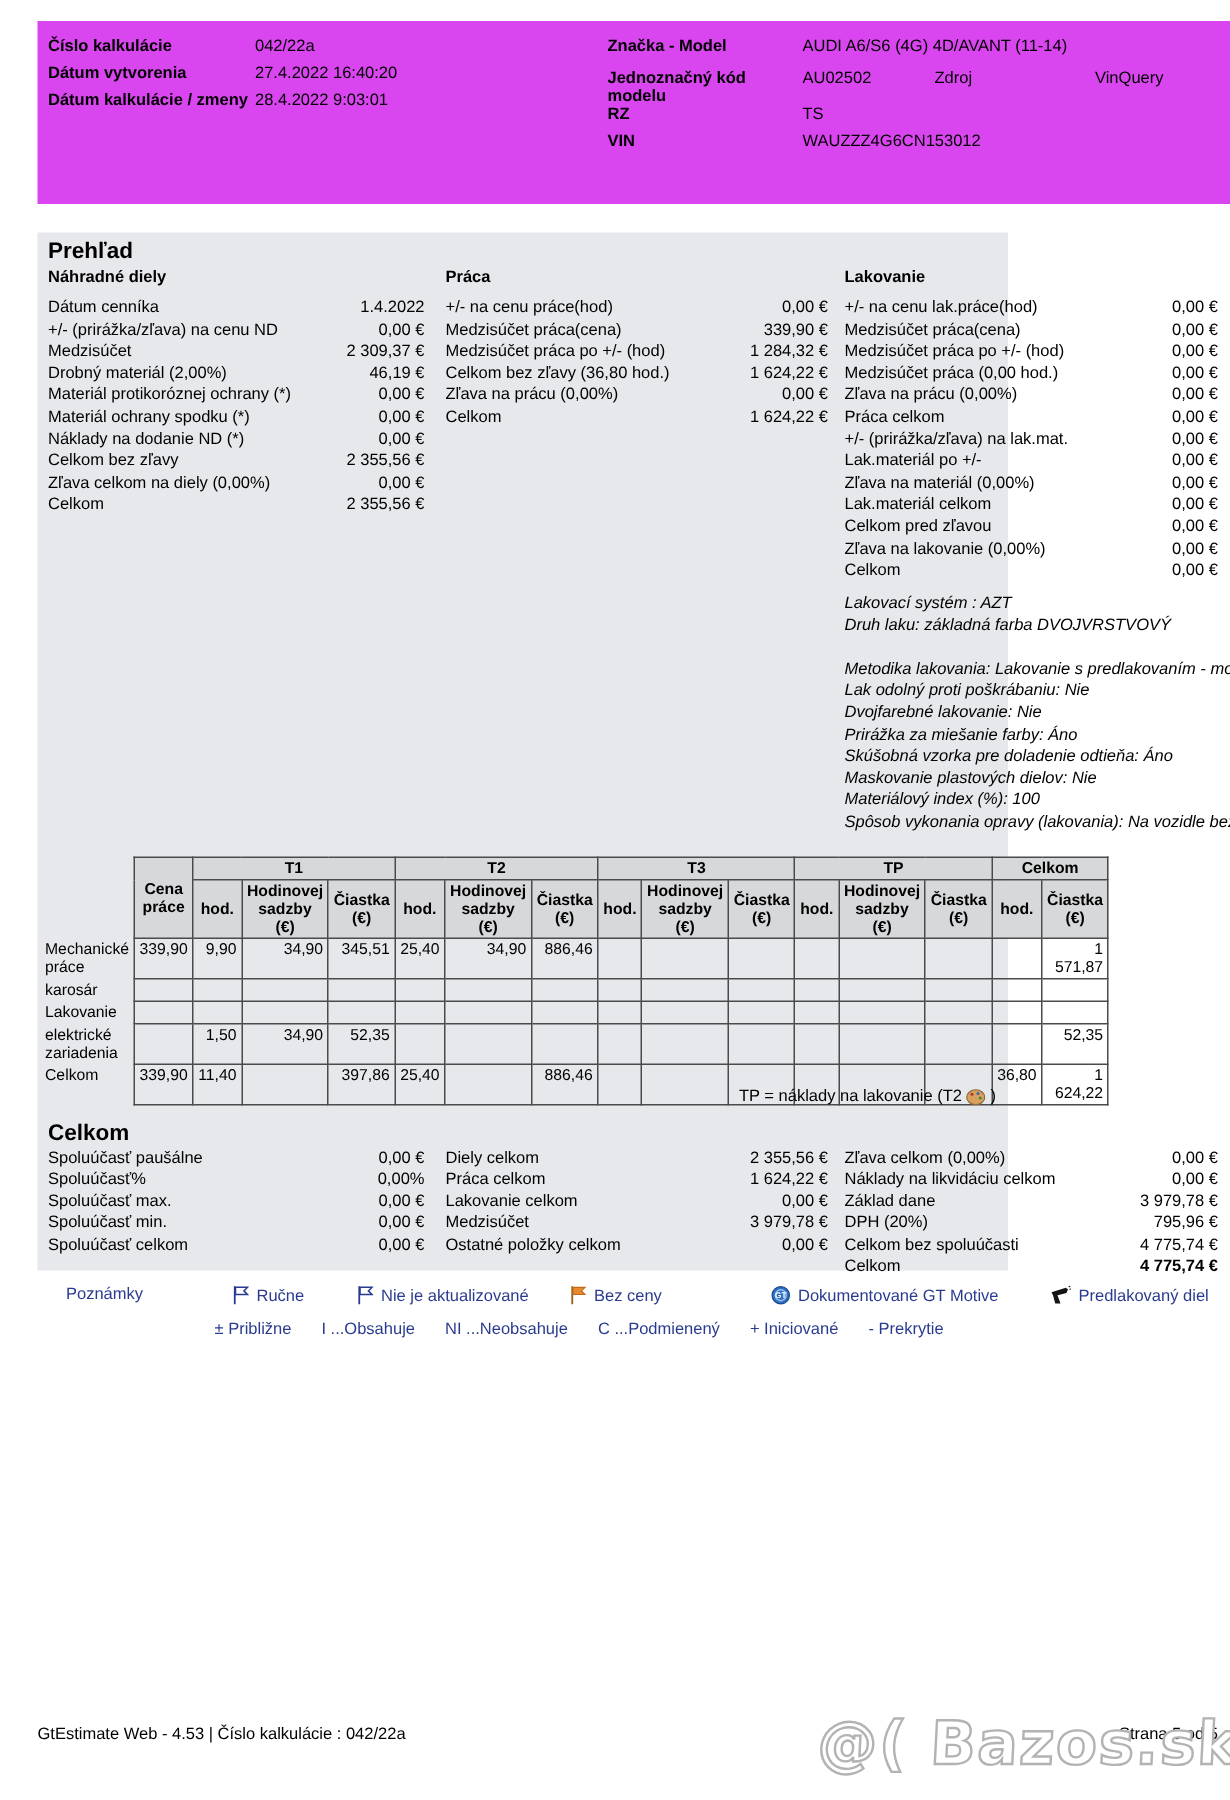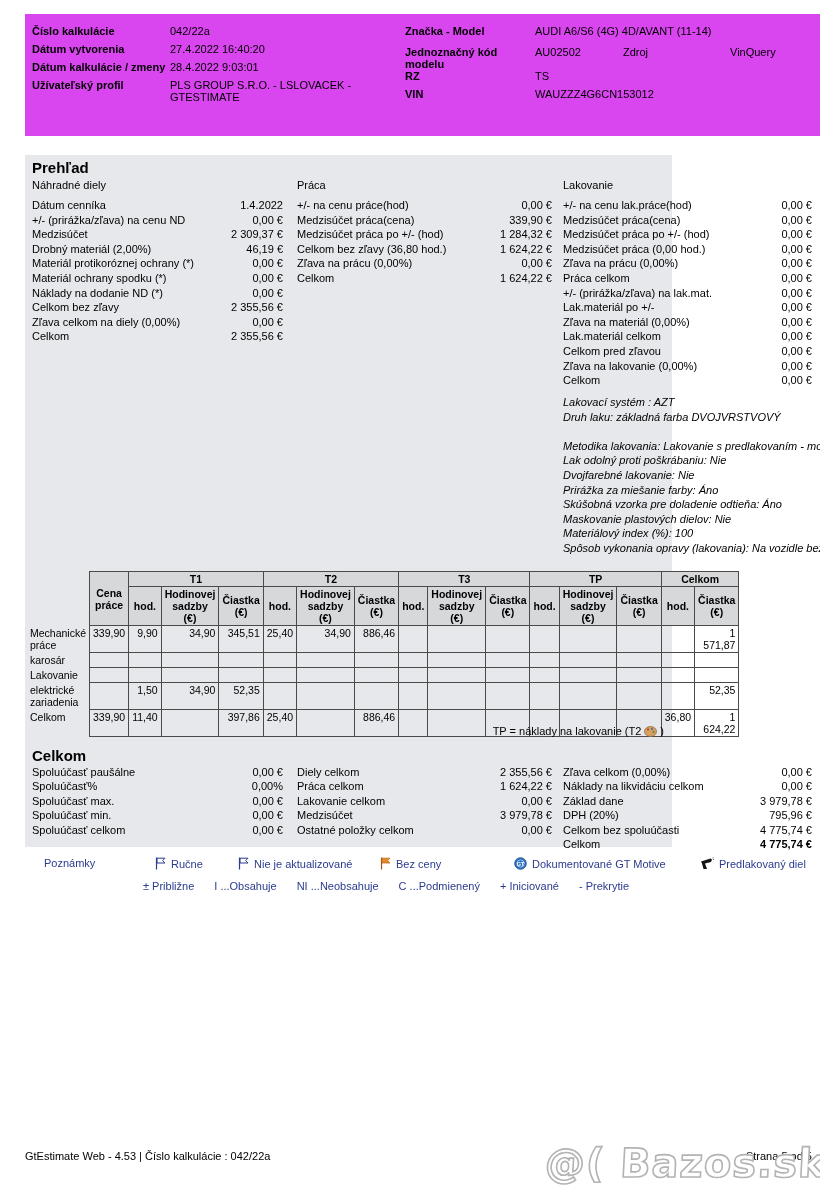--- a/index.html
+++ b/index.html
@@ -21,21 +21,21 @@
   .hdr-right .hrow .hlab2 { width:107px; font-weight:normal; flex:none; }
   .hr-gap { margin-top:3px; }
 
   
   .ov-box { position:absolute; left:25px; top:155px; width:647px; height:692px; background:#e7e8eb; }
   .ov-title { position:absolute; left:7px; top:4px; font-size:15px; font-weight:bold; }
   .ov-col { position:absolute; top:24px; }
   .ov-col.c1 { left:7px;   width:251px; }
   .ov-col.c2 { left:272px; width:255px; }
   .ov-col.c3 { left:538px; width:249px; }
-  .ov-col-title { font-weight:normal; margin-bottom:7px; }
+  .ov-col-title { font-weight:bold; margin-bottom:7px; }
   .kv { display:flex; justify-content:space-between; line-height:14.6px; white-space:nowrap; }
   .kv .v { text-align:right; }
   .paint-info { position:absolute; left:538px; top:240px; width:260px; font-style:italic; }
   .pinfo-line { line-height:14.6px; min-height:14.6px; white-space:nowrap; overflow:hidden; }
 
   
   .rate-table { position:absolute; left:3px; top:416px; border-collapse:collapse; table-layout:fixed; font-size:10.5px; }
   .rate-table td { border:1px solid #4a4a4a; padding:1px 3px; height:15px; vertical-align:top; }
   .rate-table td.h { background:#d7d8da; font-weight:bold; text-align:center; vertical-align:middle; line-height:12px; }
   .rate-table td.num { text-align:right; }
@@ -85,24 +85,20 @@
         <div class="hrow">
           <span class="hlab">Dátum vytvorenia</span>
           <span class="hval">27.4.2022 16:40:20</span>
         </div>
 
         <div class="hrow">
           <span class="hlab">Dátum kalkulácie / zmeny</span>
           <span class="hval">28.4.2022 9:03:01</span>
         </div>
 
-        <div class="hrow">
-          <span class="hlab">Užívateľský profil</span>
-          <span class="hval">PLS GROUP S.R.O. - LSLOVACEK - GTESTIMATE</span>
-        </div>
       </div>
     <div class="hdr-right">
       <div class="hrow">
         <span class="hlab">Značka - Model</span>
         <span class="hval">AUDI A6/S6 (4G) 4D/AVANT (11-14)</span>
       </div>
       <div class="hrow hr-gap">
         <span class="hlab">Jednoznačný kód modelu</span>
         <span class="hval2c">AU02502</span>
         <span class="hlab2">Zdroj</span>

